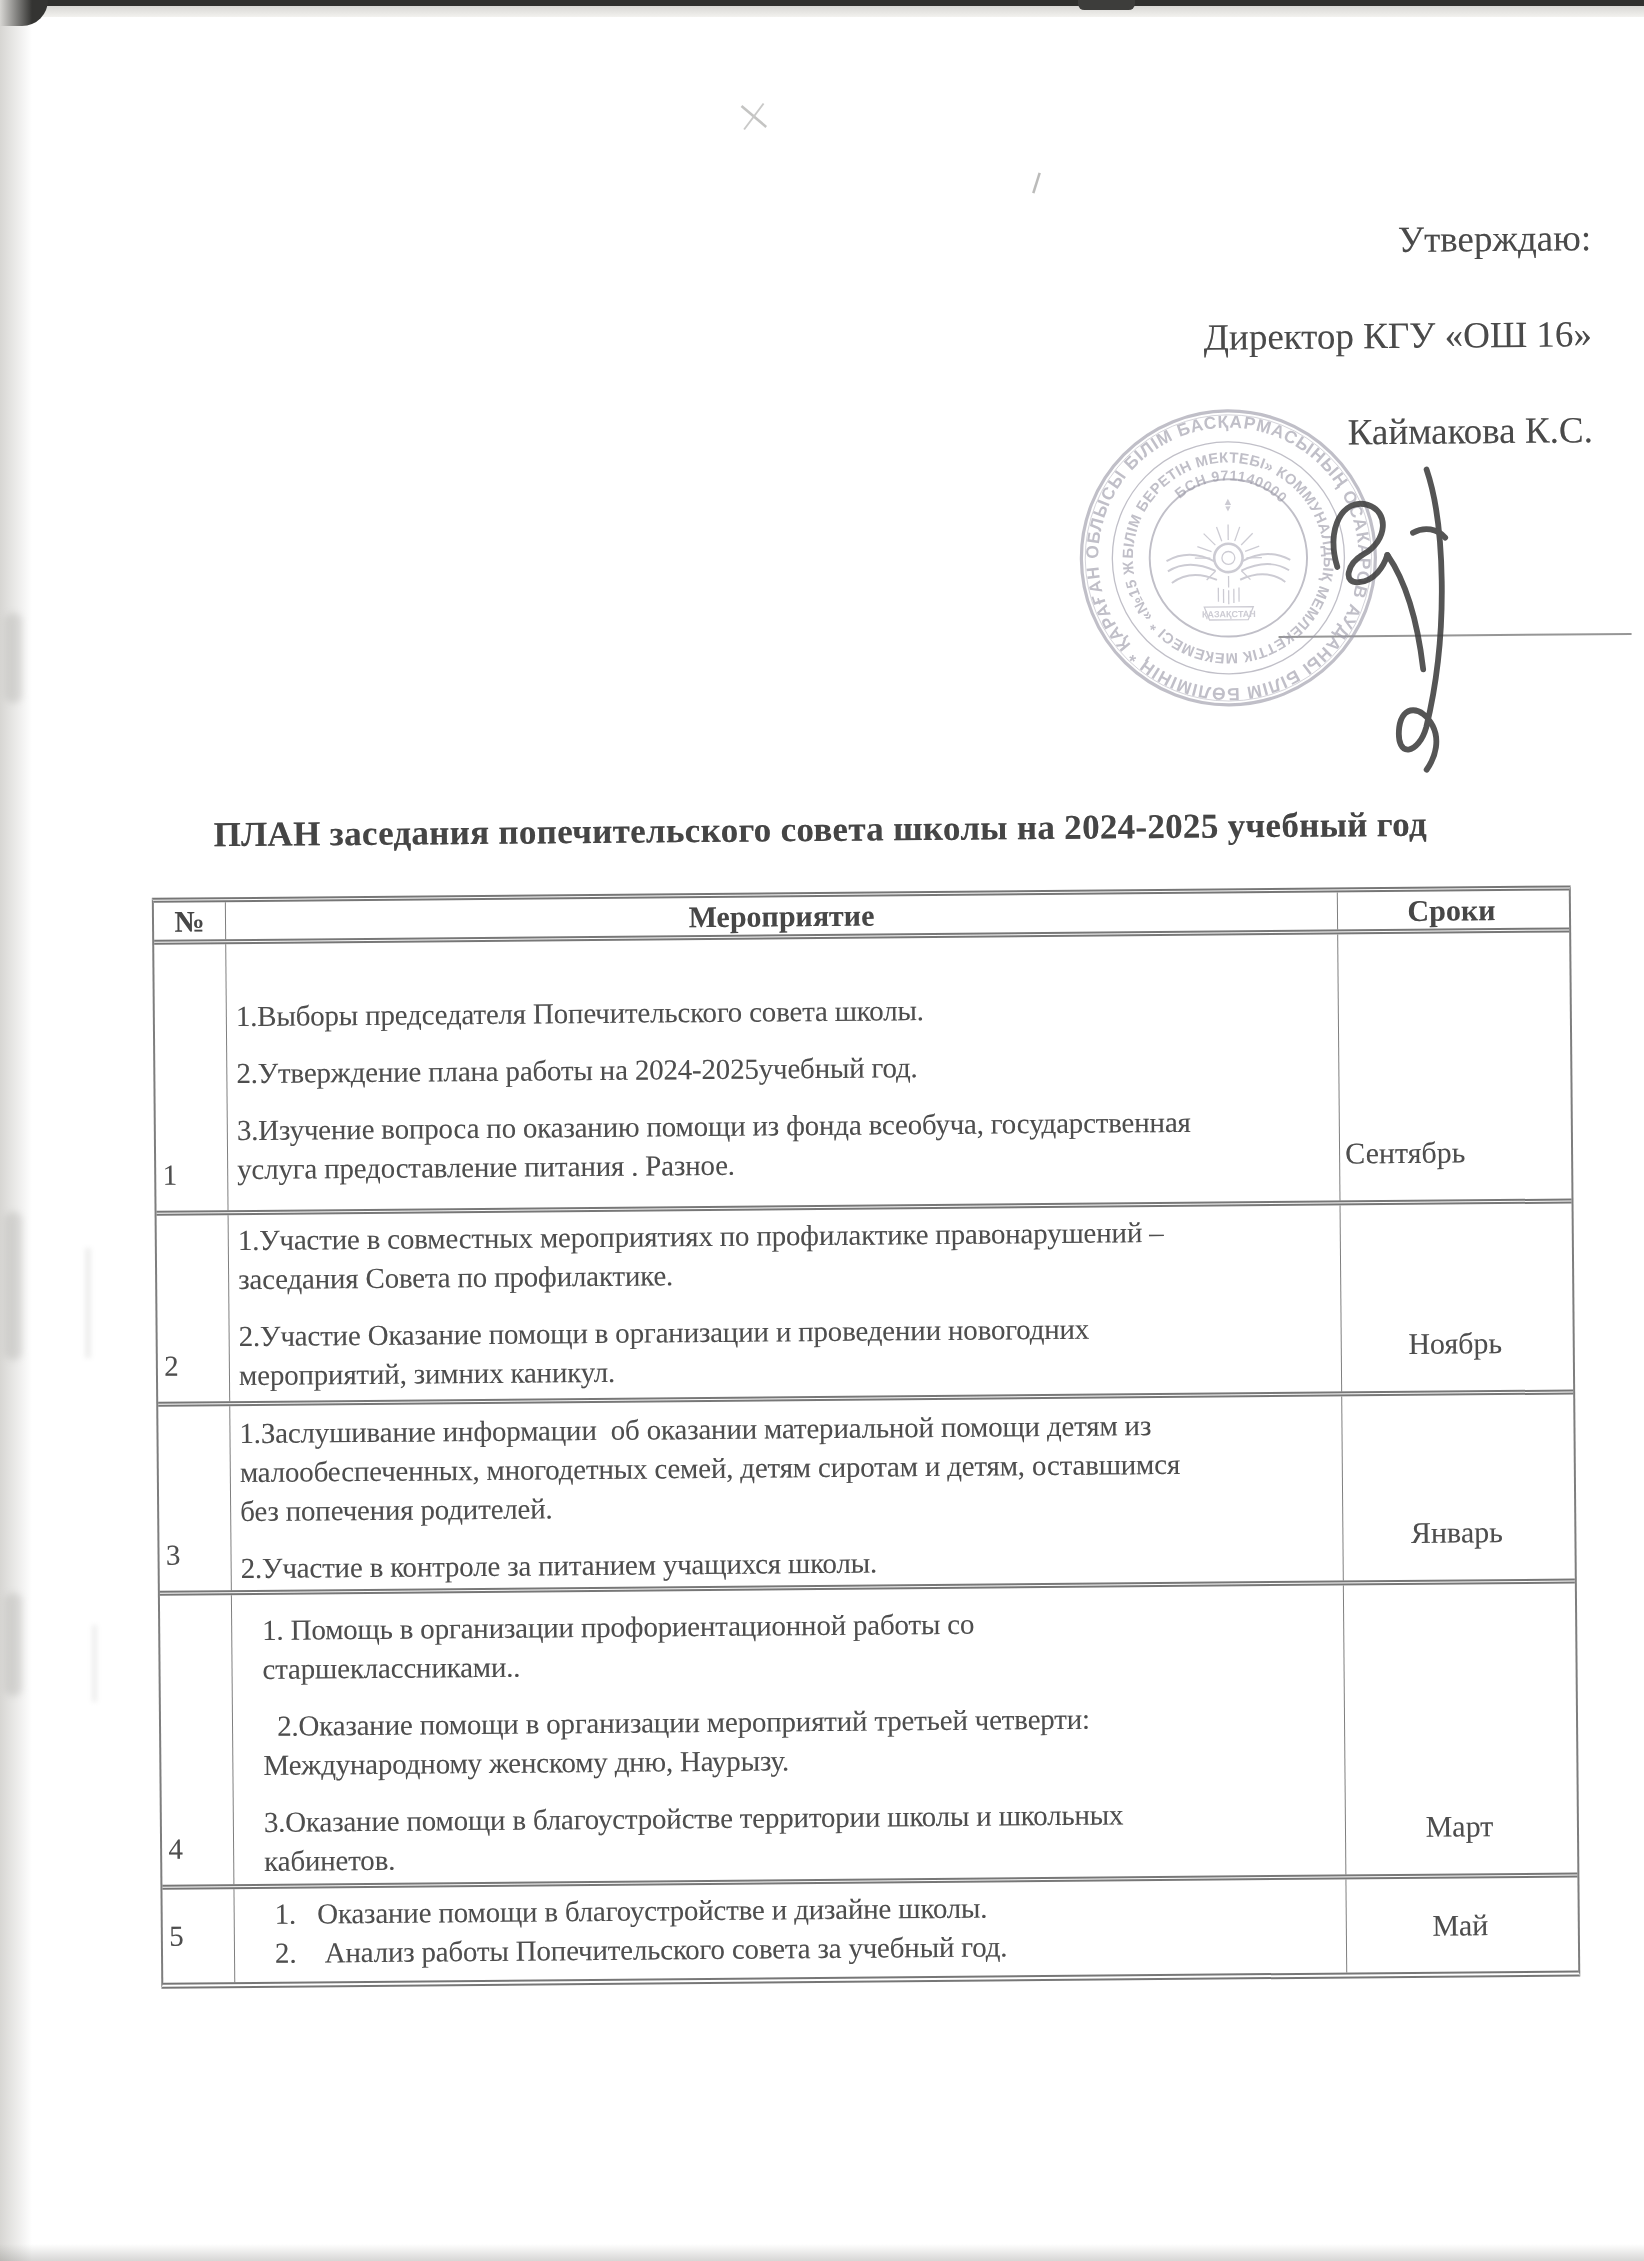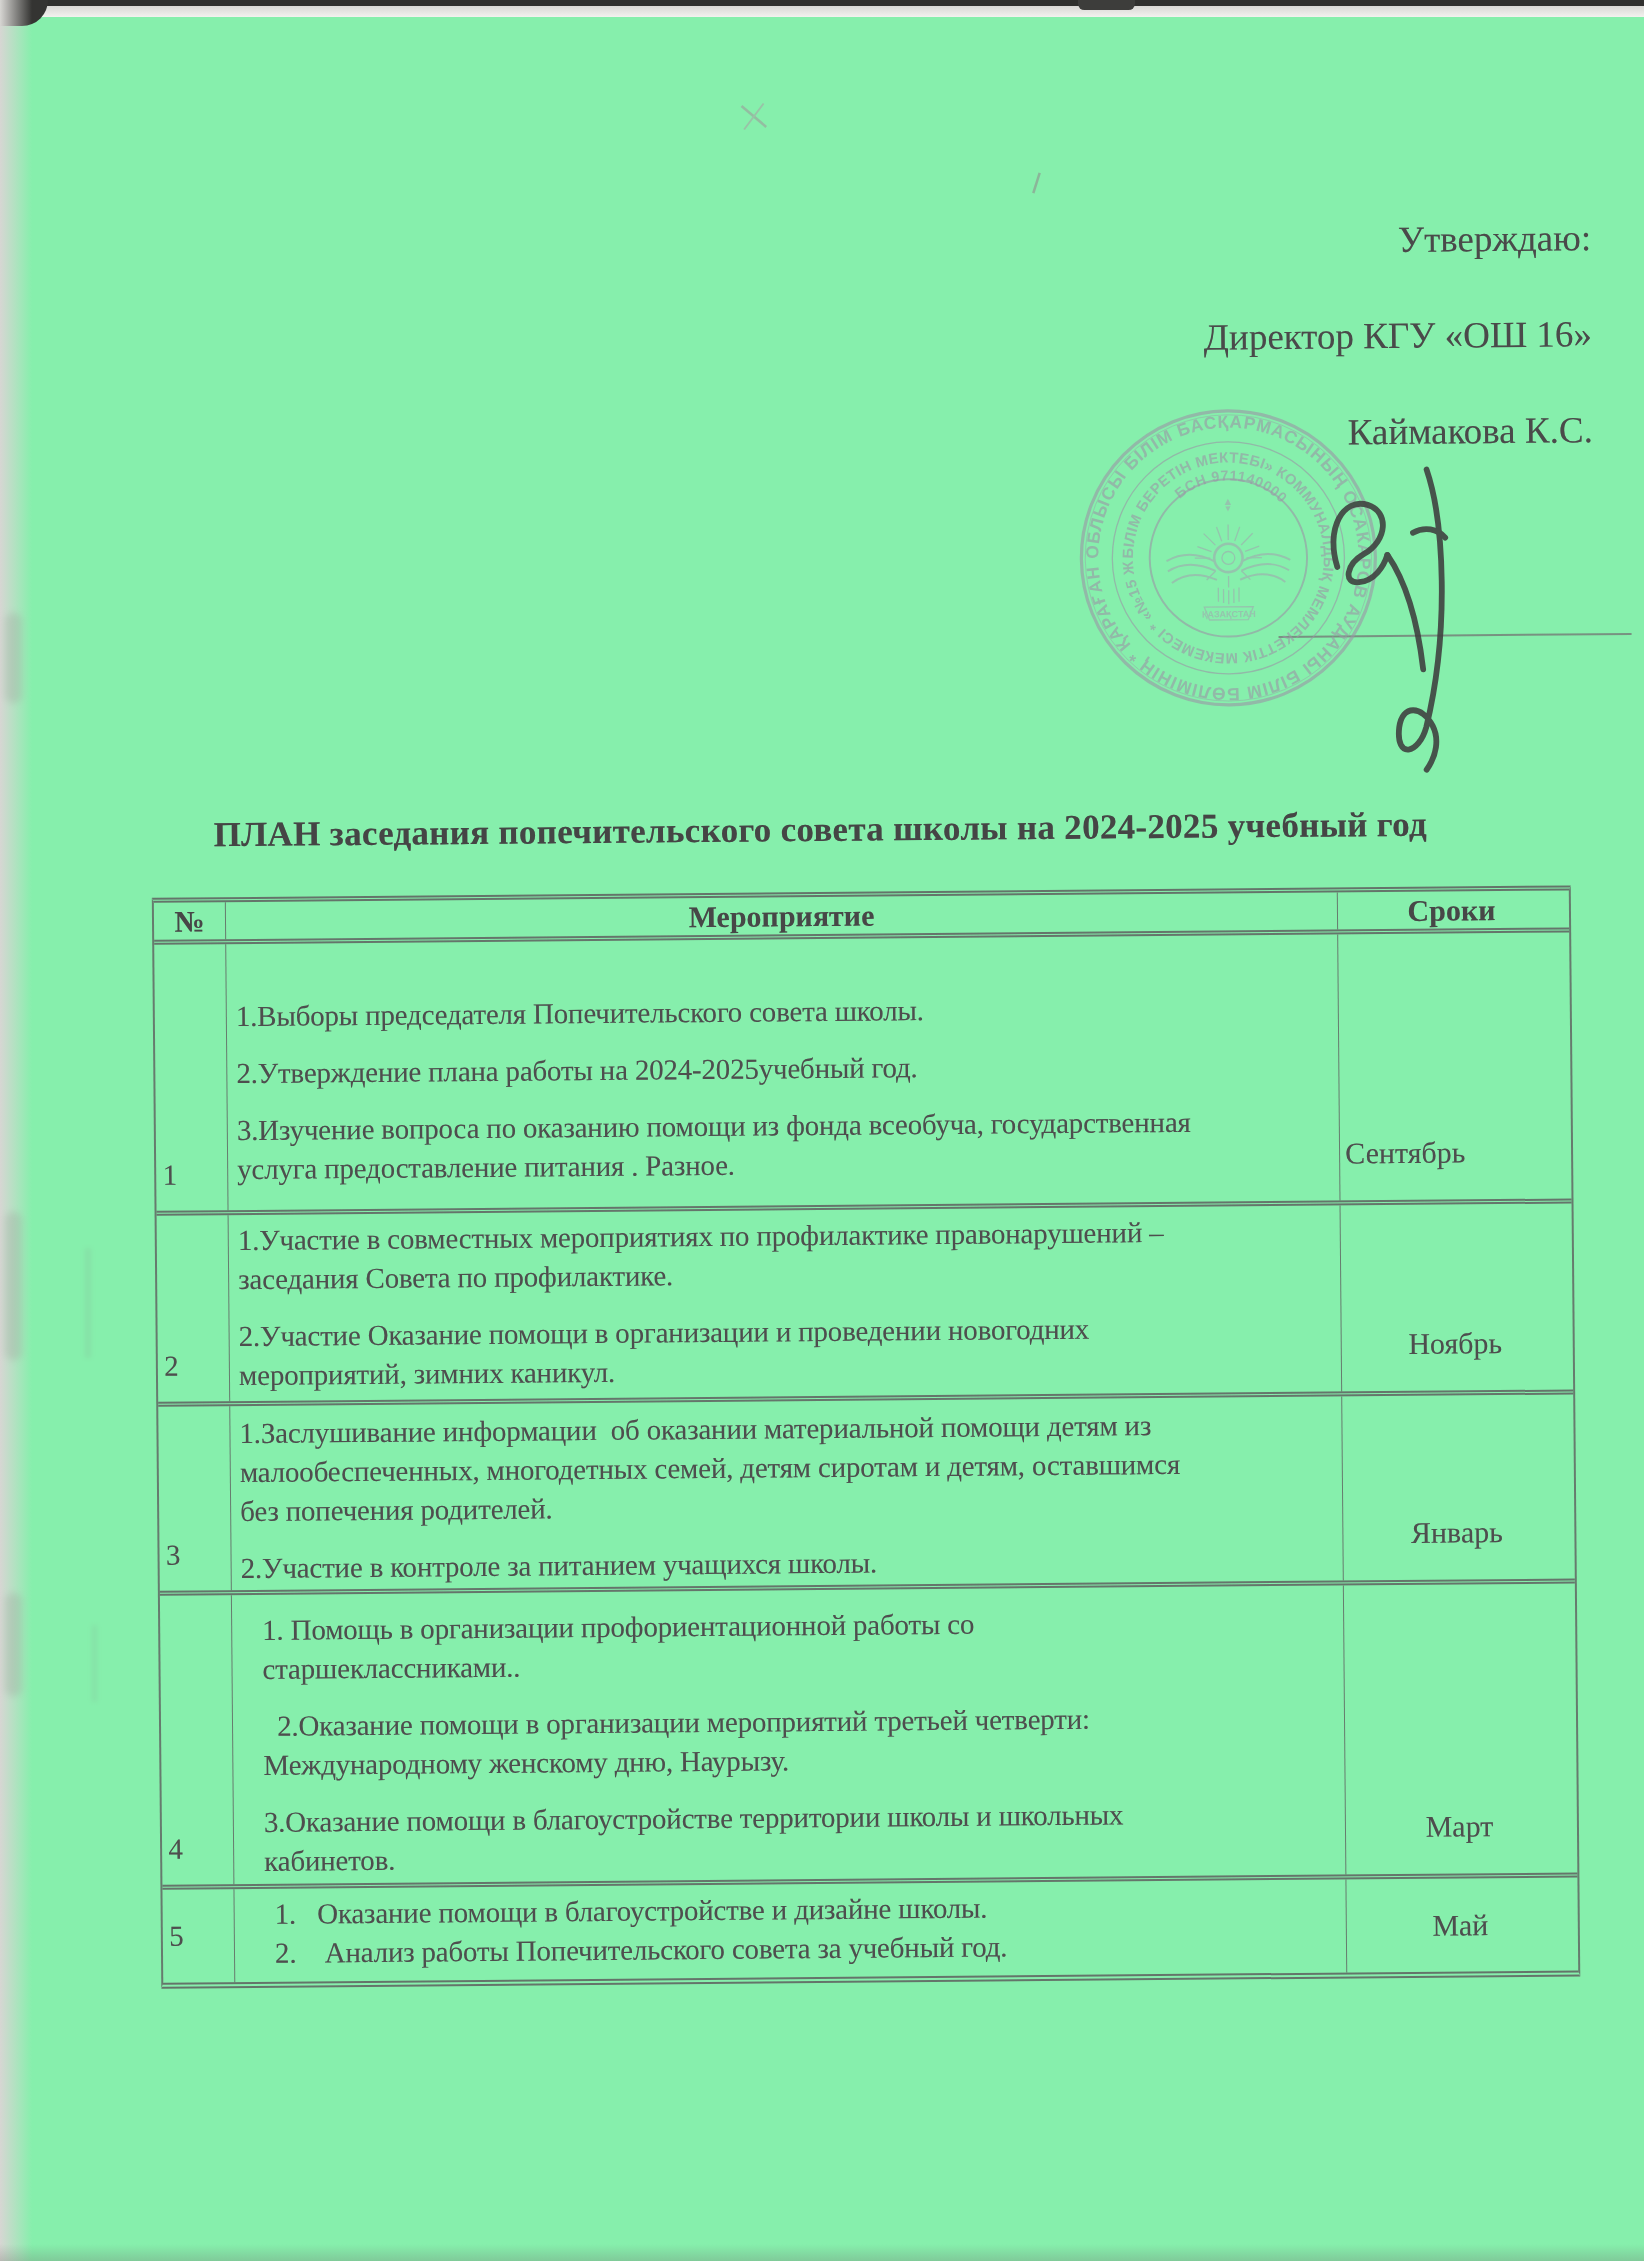--- a/index.html
+++ b/index.html
@@ -1,16 +1,16 @@
 <!DOCTYPE html>
 <html style="font-size:10.3px"><head>
 <meta charset="utf-8">
 <style>
   html,body{margin:0;padding:0;background:#e8e7e4;}
-  .scan{position:relative;width:1644px;height:2261px;background:#86efac;overflow:hidden;
+  .scan{position:relative;width:1644px;height:2261px;background:#ffffff;overflow:hidden;
         font-family:"Liberation Serif","DejaVu Serif",serif;color:#4d4d4d;}
   
   .top-strip{position:absolute;top:0;left:0;right:0;height:6.4px;background:#30302e;}
   .top-band{position:absolute;top:6.4px;left:0;right:0;height:10.3px;background:linear-gradient(#d8d7d4,#f3f2ef);}
   .corner-tl{position:absolute;top:0;left:0;width:48px;height:26px;background:#34settings3432;background:#343432;border-bottom-right-radius:27px;}
   .top-notch{position:absolute;top:0;left:1078px;width:57px;height:10.3px;background:#3d3d3b;border-radius:0 0 6.4px 6.4px;}
   .left-strip{position:absolute;top:0;bottom:0;left:0;width:32px;background:linear-gradient(90deg,#d7d6d3,rgba(246,245,242,0));}
   .bottom-shade{position:absolute;left:0;right:0;bottom:0;height:17px;background:linear-gradient(rgba(0,0,0,0),rgba(110,108,104,.28));}
   .edge-blob{position:absolute;left:5.2px;width:17px;background:#9b9a96;opacity:.28;filter:blur(3.9px);border-radius:7.7px;}
   .blob-a{top:613px;height:90px;}

